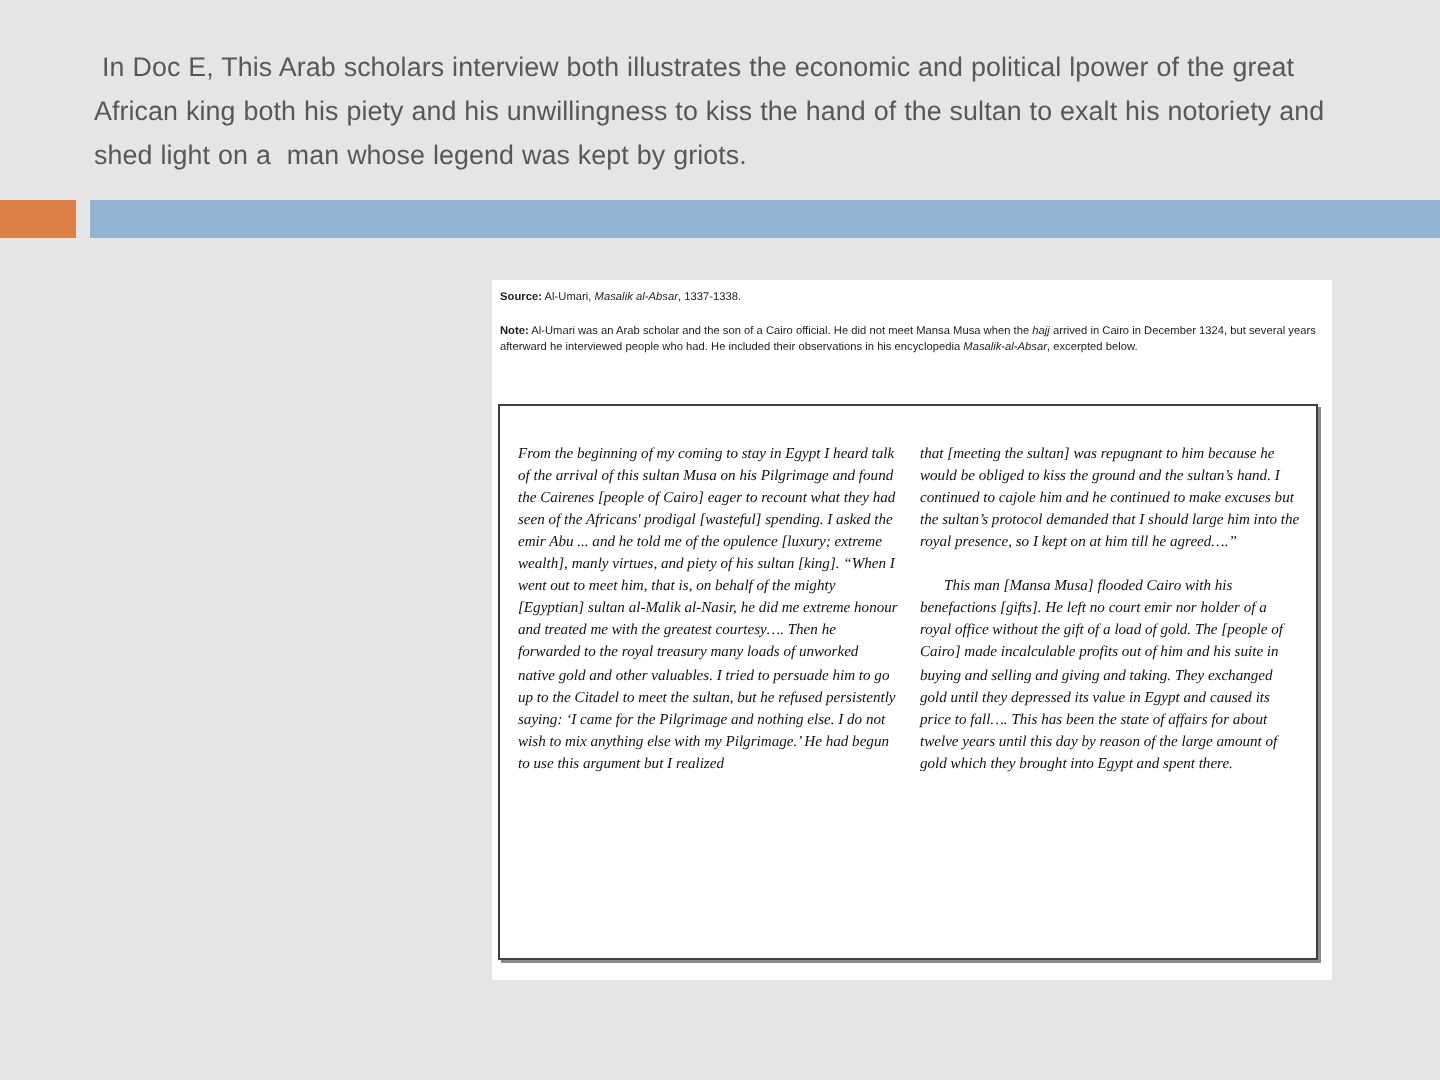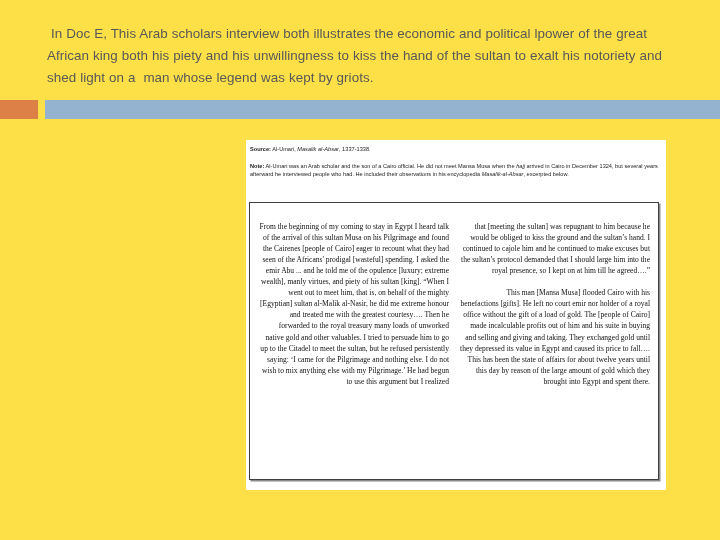--- a/index.html
+++ b/index.html
@@ -14,21 +14,21 @@
     font-family: "Liberation Sans", sans-serif;
     overflow: hidden;
     position: relative;
   }
 
   
   .slide {
     position: relative;
     width: 720px;
     height: 540px;
-    background: #fde047;
+    background: #e5e5e5;
     overflow: hidden;
   }
 
   
   .title-block {
     position: absolute;
     left: 47px;
     top: 23px;
     width: 640px;
     font-family: "Liberation Sans", sans-serif;
@@ -127,23 +127,24 @@
     box-sizing: border-box;
     padding: 7px 8px 6px 9px;
     gap: 11px;
   }
   .excerpt-col {
     flex: 1 1 0;
     font-family: "Liberation Serif", serif;
     font-size: 7.55px;
     line-height: 11.05px;
     color: #111111;
-    text-align: right;
+    text-align: left;
     hyphens: none;
     white-space: pre-line;
+    font-style: italic;
   }
   .excerpt-col.right { flex: 1 1 0; }
   .excerpt-col p { margin: 0; }
   .excerpt-col p.indent { text-indent: 12px; }
 
   
   [data-bind]:empty::before { content: ""; }
 </style>
 </head>
 <body>

